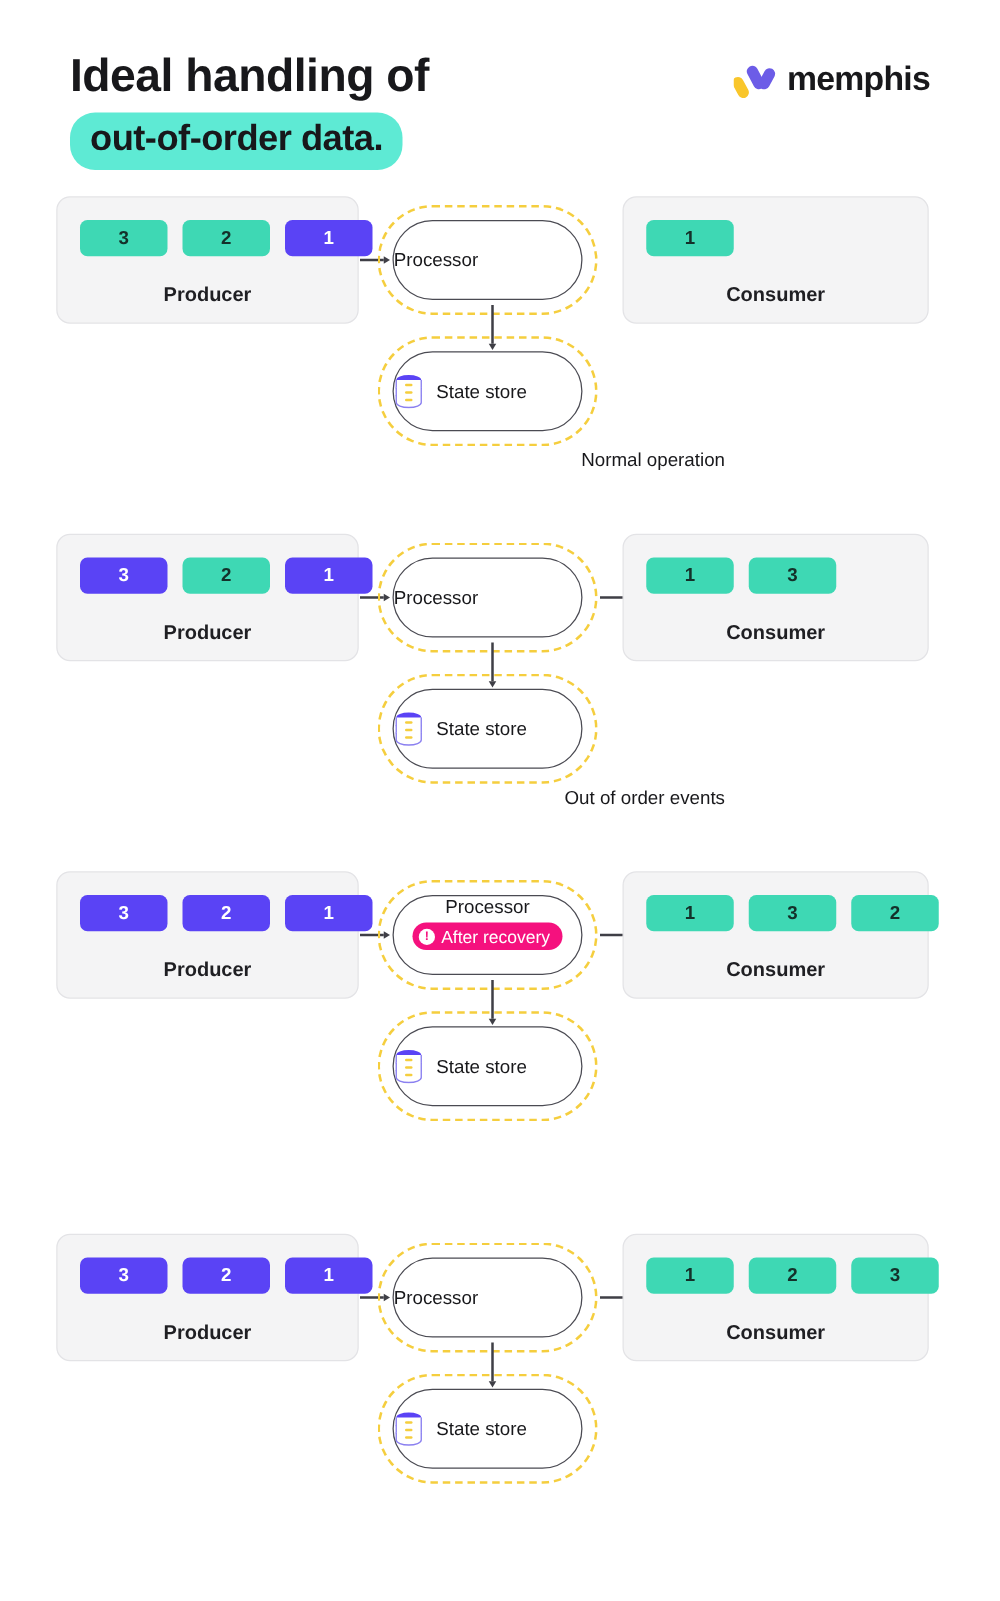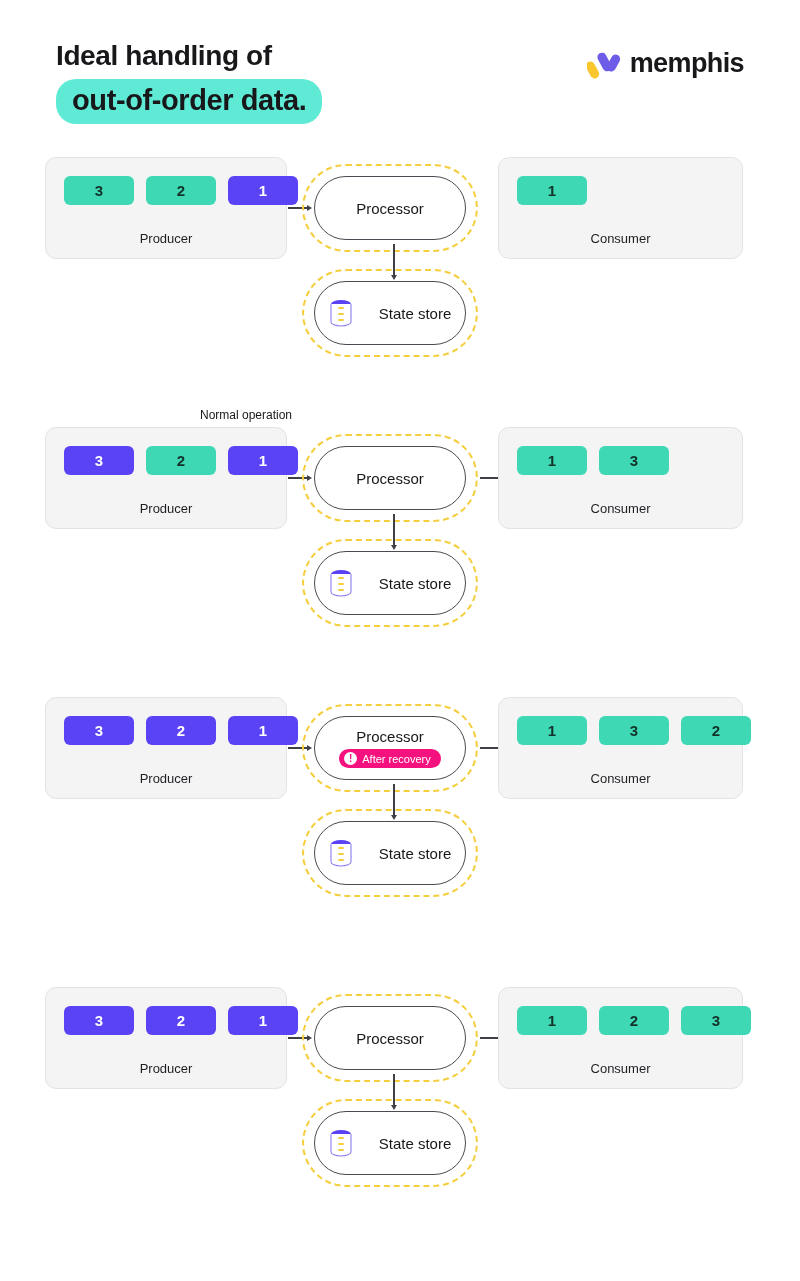--- a/index.html
+++ b/index.html
@@ -18,21 +18,21 @@
   .header {
     position: absolute;
     left: 0; top: 0;
     width: 800px; height: 150px;
   }
   .title-block {
     position: absolute;
     left: 56px; top: 38px;
   }
   .title-line1 {
-    font-size: 28px;
+    font-size: 37px;
     font-weight: bold;
     color: #18181b;
     letter-spacing: -0.4px;
     line-height: 1.25;
     white-space: nowrap;
   }
   .title-line2-wrap {
     margin-top: 6px;
     display: inline-block;
   }
@@ -100,22 +100,23 @@
     font-weight: bold;
   }
   .chip.teal { background: #3ED8B4; color: #14312a; }
   .chip.purple { background: #5A43F5; color: #ffffff; }
 
   .panel-label {
     position: absolute;
     left: 0; right: 0;
     bottom: 12px;
     text-align: center;
-    font-size: 13px;
+    font-size: 16px;
     color: #1f1f23;
+    font-weight: bold;
   }
 
   
   .node {
     position: absolute;
     width: 152px;
     height: 64px;
   }
   .node-halo {
     position: absolute;
@@ -126,34 +127,34 @@
   }
   .node-pill {
     position: absolute;
     left: 0; top: 0;
     width: 152px; height: 64px;
     background: #ffffff;
     border: 1.4px solid #4a4a52;
     border-radius: 34px;
     display: flex;
     align-items: center;
-    justify-content: center;
+    justify-content: flex-start;
   }
   .node-label {
     font-size: 15px;
     color: #18181b;
   }
 
   .node-processor { left: 314px; top: 19px; }
   .node-state { left: 314px; top: 124px; }
 
   .state-inner {
     display: flex;
     align-items: center;
-    gap: 26px;
+    gap: 10px;
   }
   .db-icon { width: 24px; height: 28px; display: block; }
 
   
   .node-processor.with-badge .node-pill {
     flex-direction: column;
     gap: 4px;
   }
   .badge {
     display: inline-flex;
@@ -168,21 +169,21 @@
     border-radius: 50%;
     background: #ffffff;
     color: #F5117E;
     font-size: 10px;
     font-weight: bold;
     line-height: 13px;
     text-align: center;
     flex: 0 0 auto;
   }
   .badge-text {
-    font-size: 11px;
+    font-size: 14px;
     color: #ffffff;
     white-space: nowrap;
   }
 
   
   .arrow-h {
     position: absolute;
     height: 10px;
     display: flex;
     align-items: center;
@@ -219,24 +220,23 @@
     border-top: 5px solid #3f3f46;
     border-left: 3.5px solid transparent;
     border-right: 3.5px solid transparent;
   }
 
   .caption {
     position: absolute;
     left: 200px;
     top: 203px;
     width: 380px;
-    text-align: left;
-    font-size: 12px;
+    text-align: right;
+    font-size: 15px;
     color: #18181b;
-    margin-top: 48px;
   }
 </style>
 </head>
 <body>
 
 <div class="header">
   <div class="title-block">
     <div class="title-line1">Ideal handling of</div>
     <div class="title-line2-wrap">
       <span class="title-line2">out-of-order data.</span>
@@ -361,20 +361,21 @@
     </div>
 
     <div class="panel panel-consumer">
       <div class="chips">
         <div class="chip teal">1</div>
           <div class="chip teal">3</div>
       </div>
       <div class="panel-label">Consumer</div>
     </div>
 
+    <div class="caption">Out of order events</div>
   </div>
     <div class="row" style="top: 697px;">
     <div class="panel panel-producer">
       <div class="chips">
         <div class="chip purple">3</div>
           <div class="chip purple">2</div>
           <div class="chip purple">1</div>
       </div>
       <div class="panel-label">Producer</div>
     </div>

